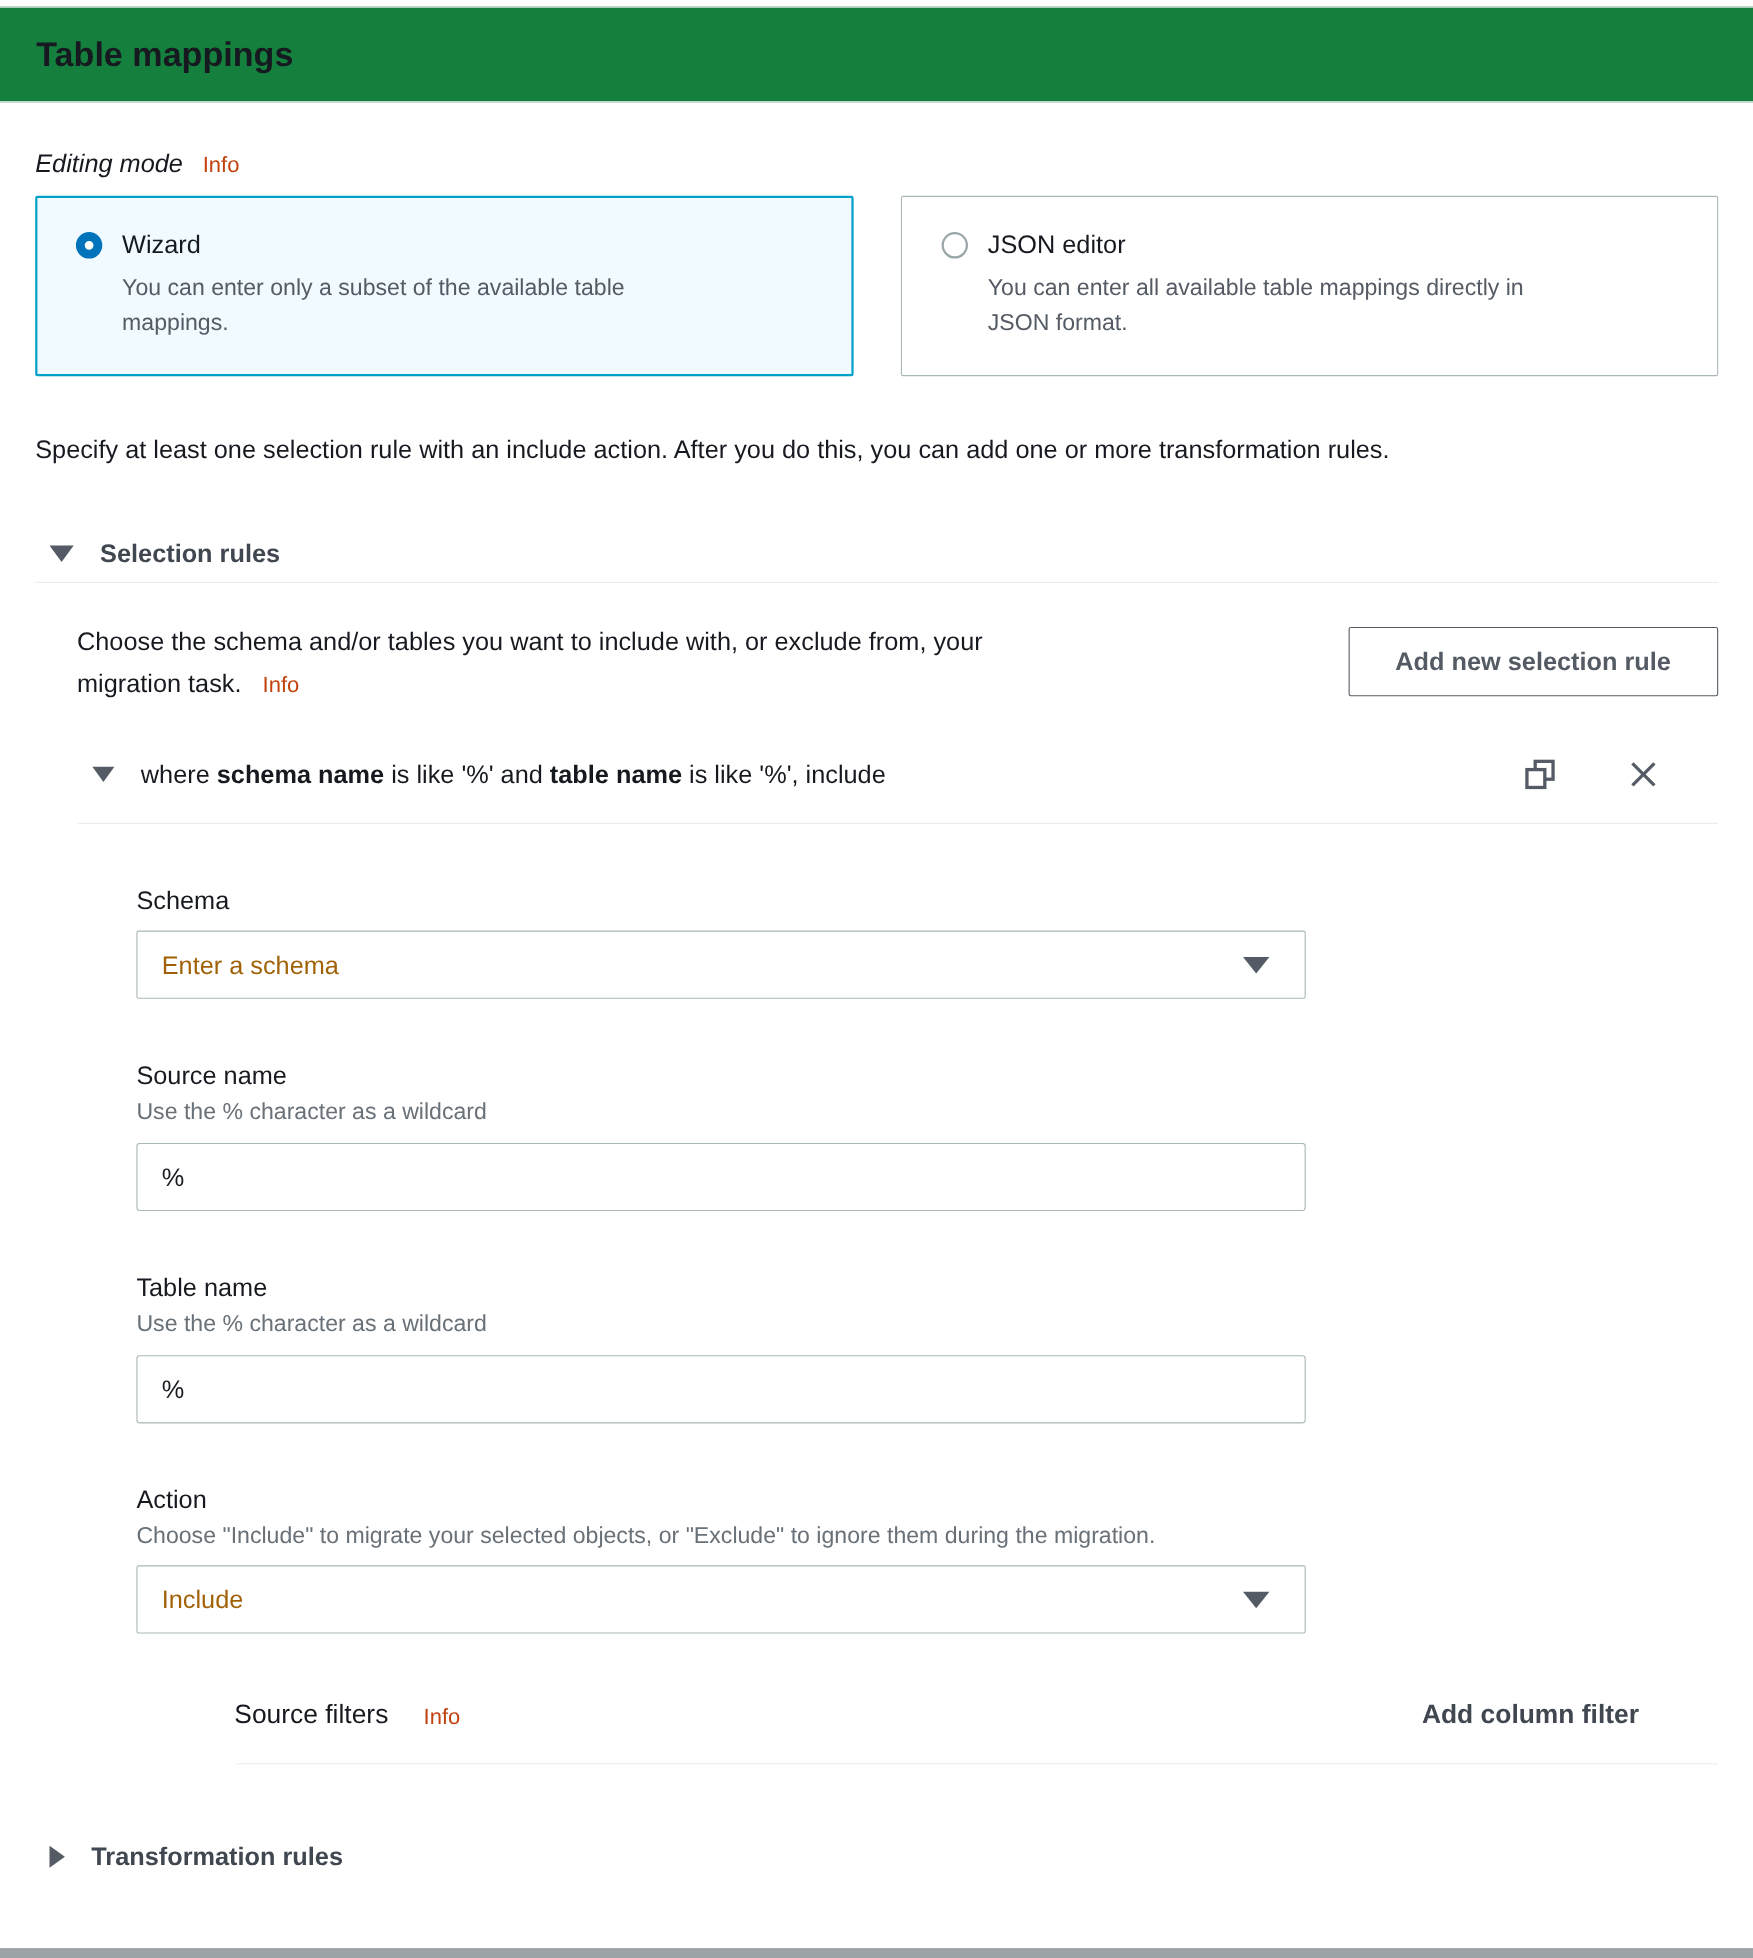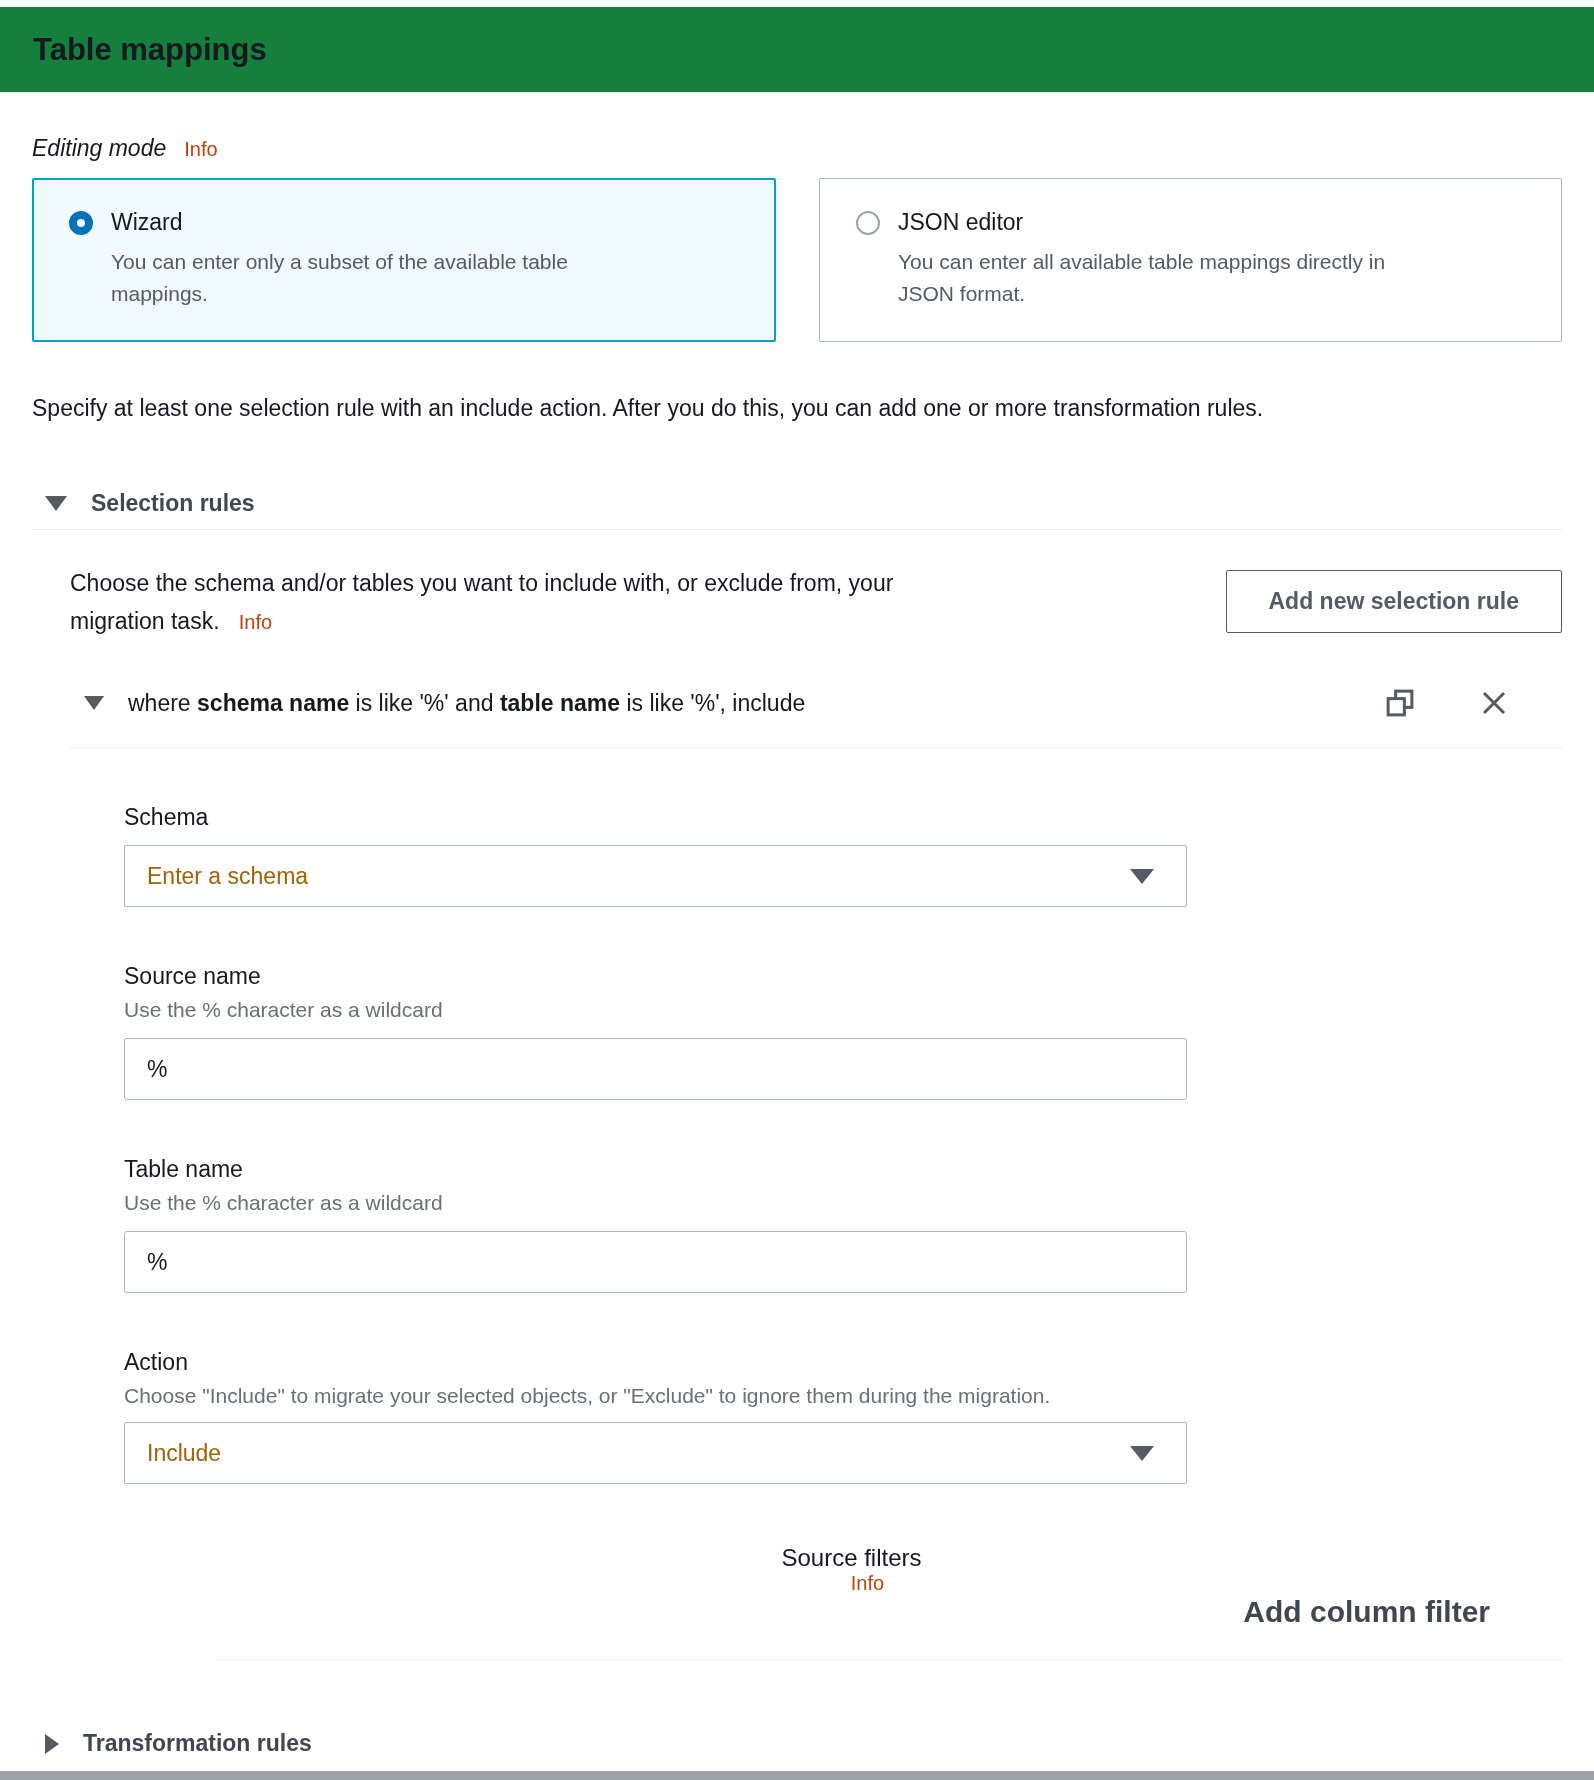--- a/index.html
+++ b/index.html
@@ -125,26 +125,25 @@
     background: #ffffff;
   }
   .mt-input { margin-top: 16px; }
 
   
   .filters-row {
     margin-top: 60px;
     margin-left: 181px;
     margin-right: 72px;
     display: flex;
-    align-items: center;
-    flex-direction: column;
+    align-items: flex-end;
   }
   .filters-label { font-size: 24px; color: #16191f; }
   .filters-info { margin-left: 32px; }
-  .add-col-filter { margin-left: auto; font-size: 30px; font-weight: 700; color: #414750; background: none; border: none; font-family: "Liberation Sans", sans-serif; cursor: pointer; }
+  .add-col-filter { margin-left: auto; font-size: 24px; font-weight: 700; color: #414750; background: none; border: none; font-family: "Liberation Sans", sans-serif; cursor: pointer; }
   .filters-divider { border: none; border-top: 1px solid #eaeded; margin: 30px 0 0 183px; }
 
   
   .transform-head { margin-top: 70px; }
 
   
   .bottom-bar { position: absolute; left: 0; bottom: 0; width: 100%; height: 9px; background: #9ba3a7; }
 </style>
 </head>
 <body>

